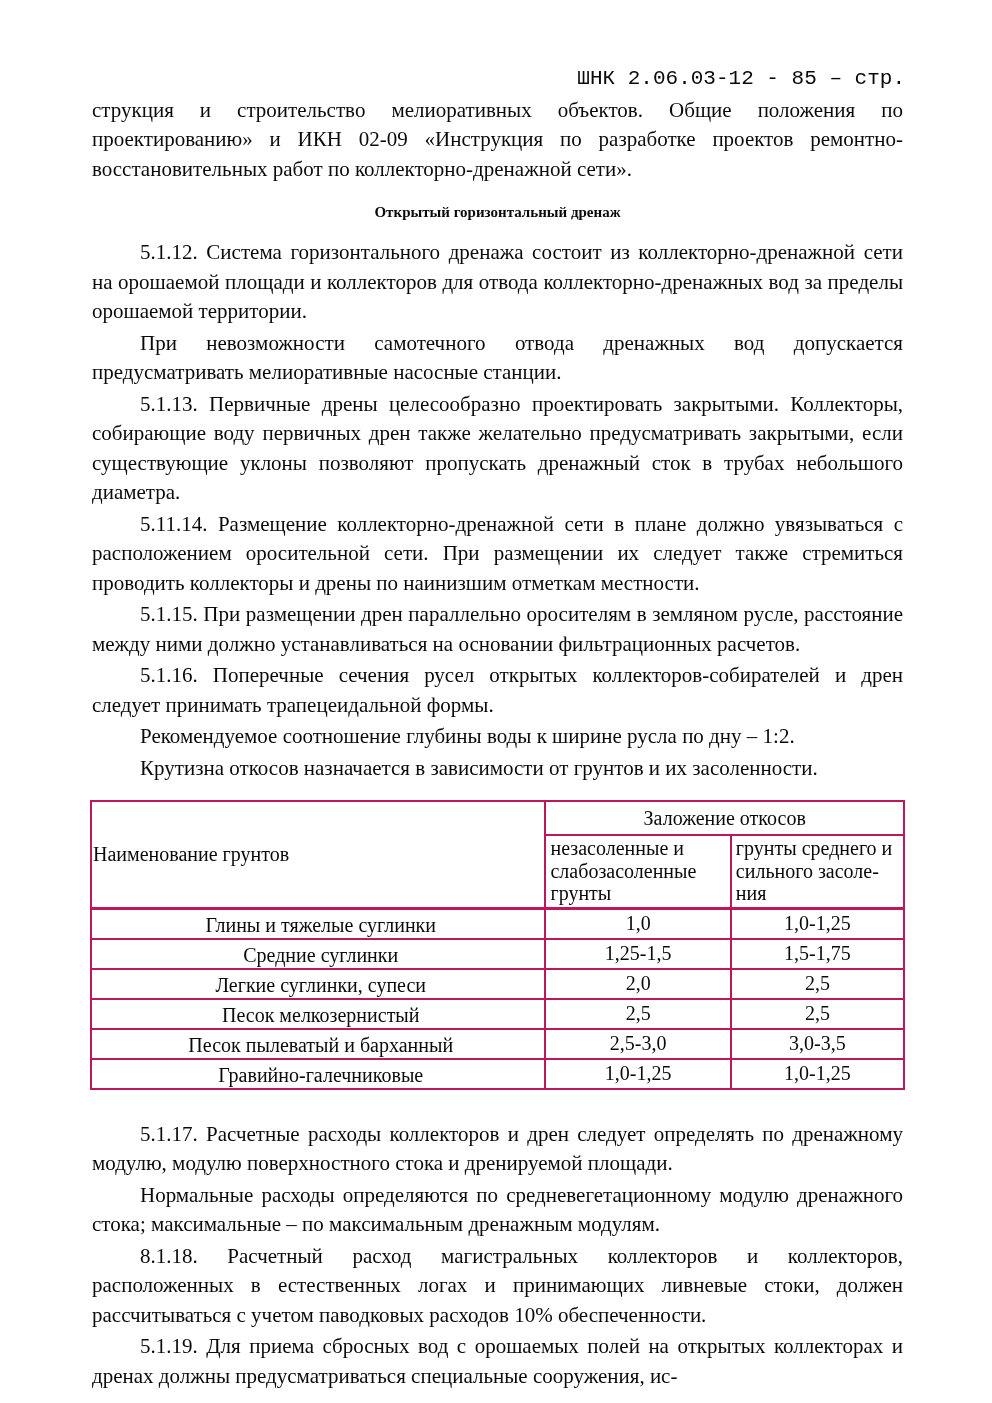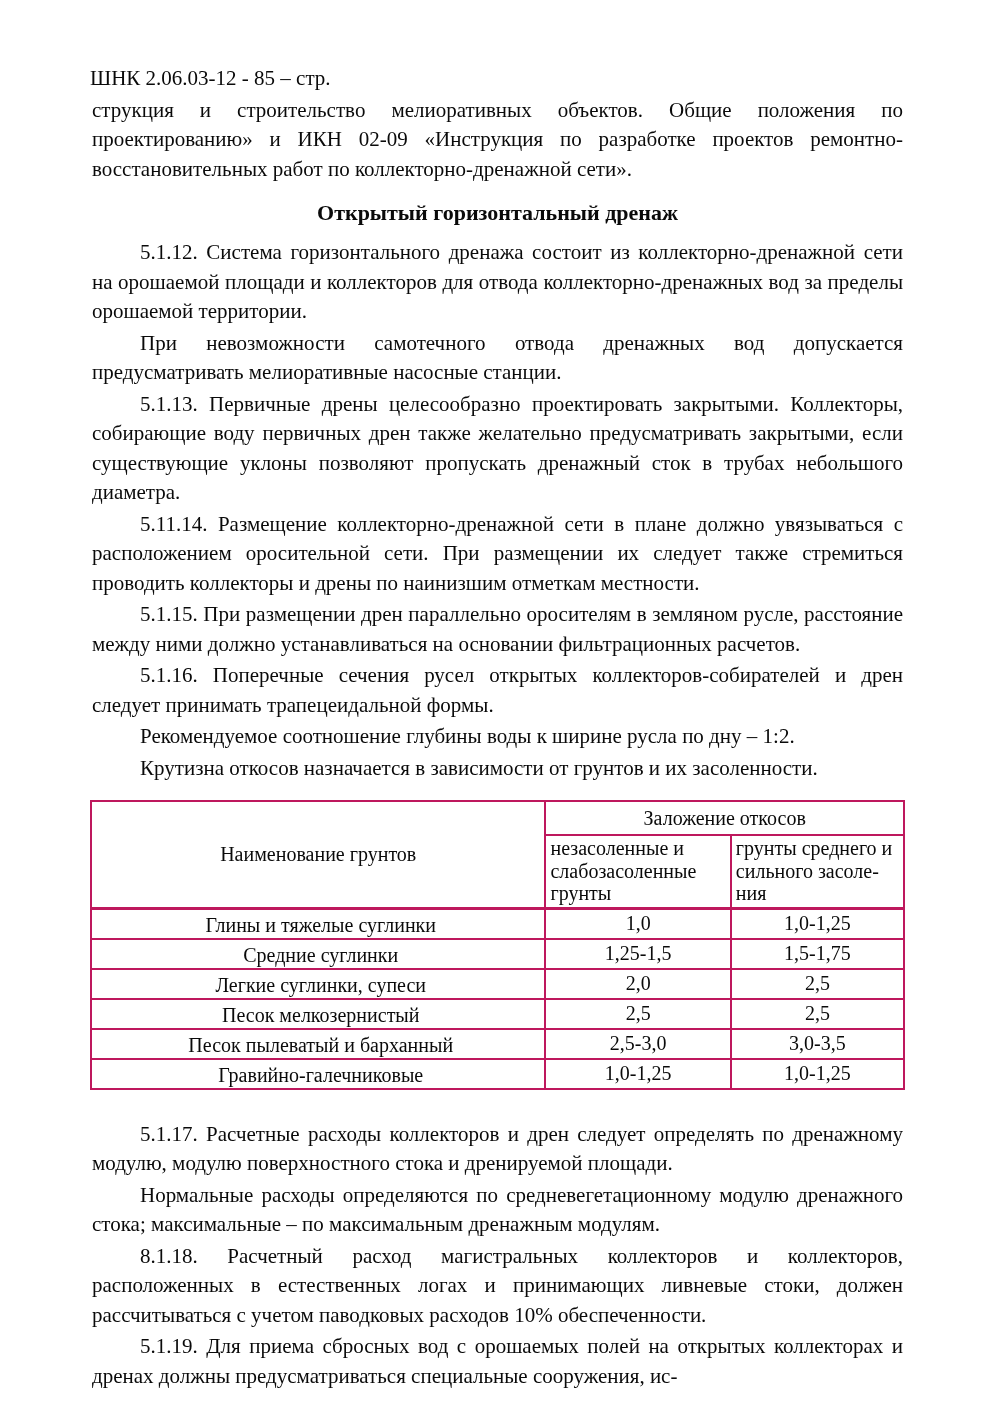--- a/index.html
+++ b/index.html
@@ -15,50 +15,52 @@
     background: #ffffff;
     box-sizing: border-box;
     padding: 64px 87px 40px 90px;
     font-family: "Liberation Serif", "DejaVu Serif", serif;
     font-size: 21px;
     line-height: 29.5px;
     color: #0a0a0a;
     overflow: hidden;
   }
   .header-line {
+    text-align: right;
     margin: 0 0 1px 0;
+    font-family: Liberation Mono, monospace;
   }
   p.body-par {
     margin: 2px;
     text-align: justify;
   }
   p.indent {
     text-indent: 48px;
   }
   h2.section-heading {
-    font-size: 22px;
+    font-size: 15px;
     font-weight: bold;
     text-align: center;
     margin: 14px 0 11px 0;
     line-height: 29px;
   }
   .table-block {
     margin: 17px 0 30px 0;
   }
   table.slope-table {
     width: 100%;
     border-collapse: collapse;
     font-size: 20px;
     color: #0a0a0a;
   }
   table.slope-table td {
     border: 2px solid #be185d;
   }
   td.soil-header {
-    text-align: center;
+    text-align: left;
     vertical-align: middle;
     line-height: 24px;
   }
   td.group-header {
     text-align: center;
     height: 30px;
     line-height: 26px;
     vertical-align: middle;
   }
   td.sub-header {

